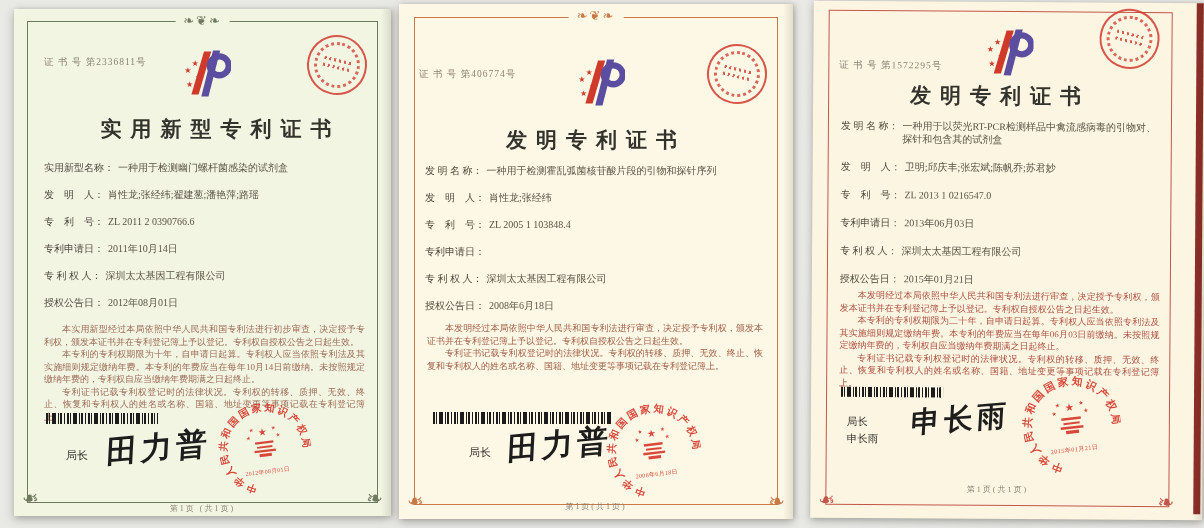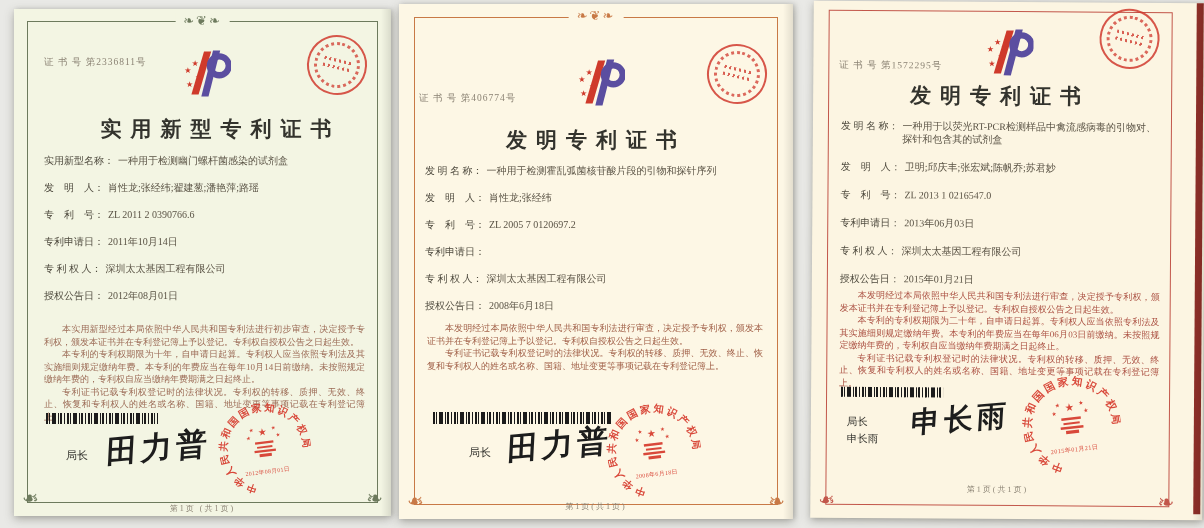--- a/index.html
+++ b/index.html
@@ -29,21 +29,21 @@
     position:absolute;top:4px;left:50%;transform:translateX(-50%);
     background:var(--paper);padding:0 8px;color:var(--frame);
     font-size:13px;line-height:16px;letter-spacing:2px;white-space:nowrap;
   }
   .corner{position:absolute;font-size:20px;color:var(--frame);line-height:1;}
   .corner.bl{left:8px;bottom:8px;transform:scaleX(-1);}
   .corner.br{right:8px;bottom:8px;}
   .c3 .corner.br{right:28px;}
   .cert-no{position:absolute;font-size:9.5px;color:#8b8374;letter-spacing:1px;white-space:nowrap;}
   .c1 .cert-no{top:47px;left:30px;}
-  .c2 .cert-no{top:64px;left:20px;margin-top:24px;}
+  .c2 .cert-no{top:64px;left:20px;}
   .c3 .cert-no{top:14px;left:26px;margin-top:44px;}
   .logo{position:absolute;width:54px;height:56px;}
   .c1 .logo{top:36px;left:163px;}
   .c2 .logo{top:50px;left:172px;}
   .c3 .logo{top:22px;left:166px;}
   .title{
     position:absolute;left:0;right:0;text-align:center;
     font-size:21px;font-weight:700;letter-spacing:9px;color:#33332d;white-space:nowrap;
   }
   .c1 .title{top:106px;padding-left:36px;}
@@ -61,21 +61,21 @@
   .stamp::after{
     content:"";position:absolute;left:14px;right:14px;top:22px;height:12px;
     background:
       repeating-linear-gradient(90deg,rgba(208,57,46,.8) 0 2px,transparent 2px 5px) 0 0/100% 3px no-repeat,
       repeating-linear-gradient(90deg,rgba(208,57,46,.8) 0 2px,transparent 2px 5px) 0 7px/100% 3px no-repeat;
   }
   .c1 .stamp{top:26px;right:24px;}
   .c2 .stamp{top:40px;right:26px;}
   .c3 .stamp{top:6px;right:46px;}
   .fields{position:absolute;}
-  .c1 .fields{top:145px;left:30px;right:26px;}
+  .c1 .fields{top:152px;left:30px;right:26px;}
   .c2 .fields{top:160px;left:26px;right:30px;}
   .c3 .fields{top:118px;left:28px;right:42px;}
   .field-row{display:flex;font-size:10px;line-height:13px;color:#5a5345;}
   .c1 .field-row,.c2 .field-row{margin-bottom:14px;}
   .c3 .field-row{margin-bottom:15px;}
   .field-label{white-space:nowrap;margin-right:4px;color:#4e4a3e;}
   .field-value{flex:1;}
   .paras{position:absolute;font-size:9px;line-height:12.5px;color:var(--body);text-align:justify;}
   .c1 .paras{top:314px;left:30px;right:26px;}
   .c2 .paras{top:318px;left:28px;right:30px;}
@@ -216,21 +216,21 @@
     <div class="field-row">
         <span class="field-label">发 明 名 称：</span>
         <span class="field-value">一种用于检测霍乱弧菌核苷酸片段的引物和探针序列</span>
       </div>
     <div class="field-row">
         <span class="field-label">发　明　人：</span>
         <span class="field-value">肖性龙;张经纬</span>
       </div>
     <div class="field-row">
         <span class="field-label">专　利　号：</span>
-        <span class="field-value">ZL 2005 7 0120697.2</span>
+        <span class="field-value">ZL 2005 1 103848.4</span>
       </div>
     <div class="field-row">
         <span class="field-label">专利申请日：</span>
       </div>
     <div class="field-row">
         <span class="field-label">专 利 权 人：</span>
         <span class="field-value">深圳太太基因工程有限公司</span>
       </div>
     <div class="field-row">
         <span class="field-label">授权公告日：</span>

